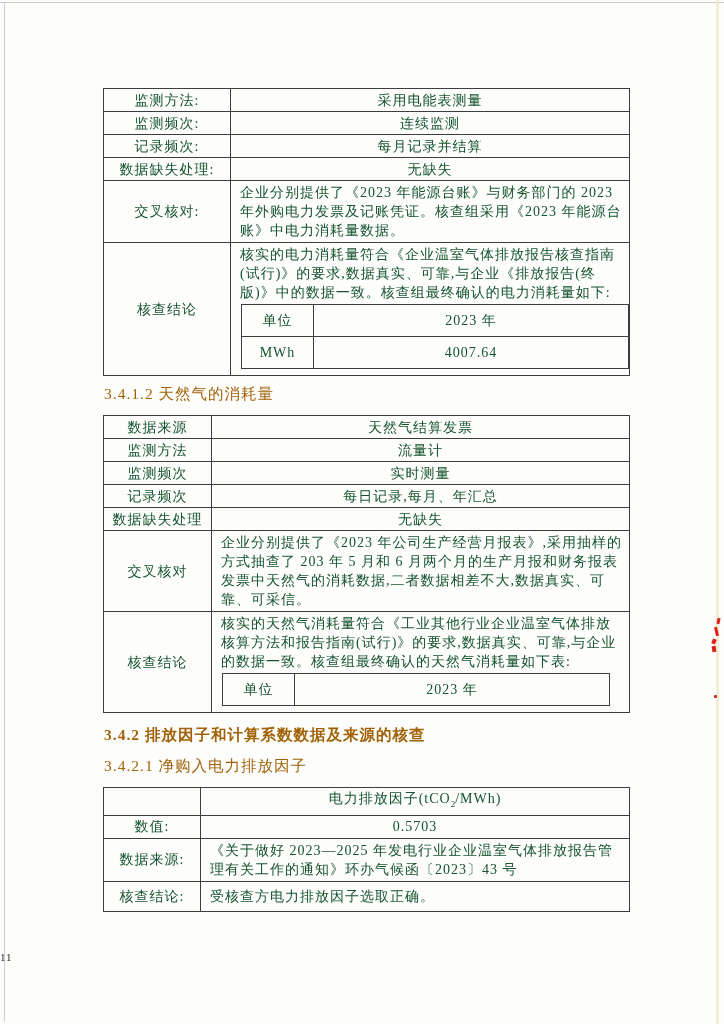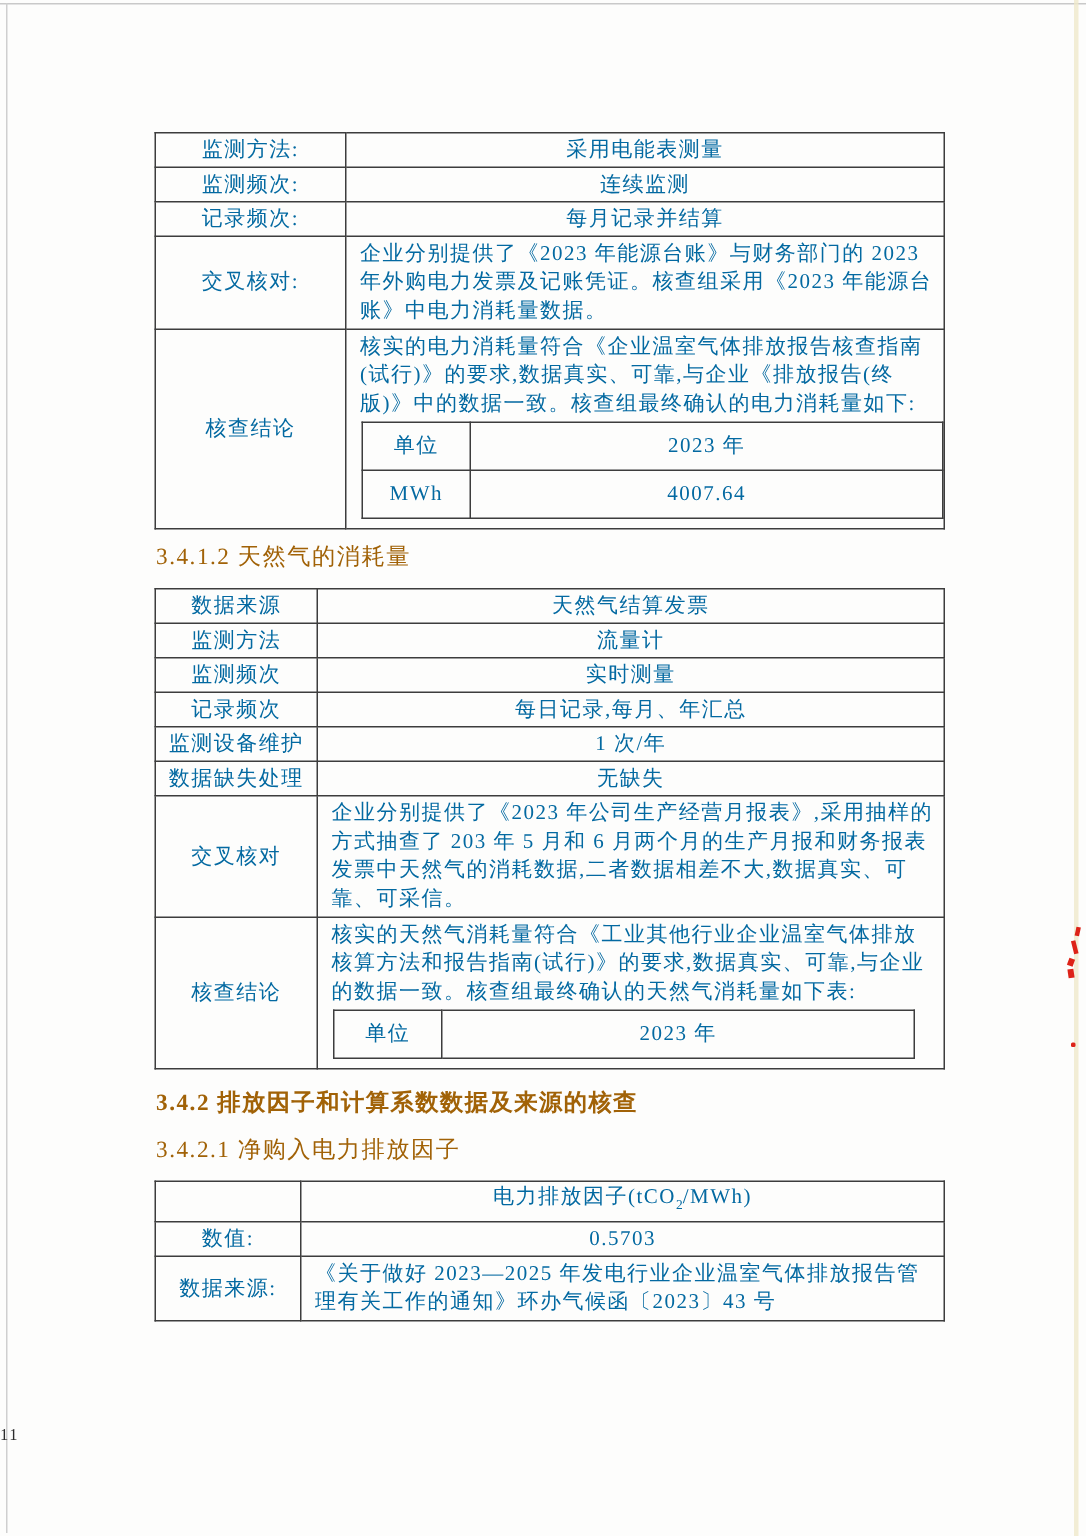--- a/index.html
+++ b/index.html
@@ -18,21 +18,21 @@
   .rm2 { left:715px; top:627px; width:3px; height:9px;  transform:rotate(-14deg); }
   .rm3 { left:712px; top:639px; width:4px; height:5px;  transform:rotate(20deg); }
   .rm4 { left:712px; top:646px; width:4px; height:6px;  transform:rotate(-8deg); }
   .rm5 { left:714px; top:695px; width:3px; height:3px;  border-radius:1px; }
 
   .content { position:absolute; left:103px; top:88px; width:527px; }
 
   table.tbl { border-collapse:collapse; table-layout:fixed; width:527px; }
   .tbl td {
     border:1px solid #3d3d3d; font-size:14px; line-height:19px;
-    color:#0369a1; padding:1px 4px; vertical-align:middle; letter-spacing:1px;
+    color:#14532d; padding:1px 4px; vertical-align:middle; letter-spacing:1px;
   }
   tr.r20 td { height:20px; }
   td.lbl { text-align:center; }
   td.cen { text-align:center; }
   td.txt { text-align:left; padding:2px 6px 2px 9px; }
 
   table.tbl-inner { border-collapse:collapse; table-layout:fixed; width:388px; margin:2px 0 4px 1px; }
   .tbl-inner td { height:29px; }
   sup,sub { font-size:9px; letter-spacing:0; }
 
@@ -69,20 +69,24 @@
         <td class="lbl">监测方法:</td>
         <td class="cen">采用电能表测量</td>
       </tr>
       <tr class="r20">
         <td class="lbl">监测频次:</td>
         <td class="cen">连续监测</td>
       </tr>
       <tr class="r20">
         <td class="lbl">记录频次:</td>
         <td class="cen">每月记录并结算</td>
+      </tr>
+      <tr class="r20">
+        <td class="lbl">数据缺失处理:</td>
+        <td class="cen">无缺失</td>
       </tr>
       <tr>
         <td class="lbl">交叉核对:</td>
         <td class="txt">企业分别提供了《2023 年能源台账》与财务部门的 2023 年外购电力发票及记账凭证。核查组采用《2023 年能源台账》中电力消耗量数据。</td>
       </tr>
       <tr>
         <td class="lbl">核查结论</td>
         <td class="txt">
           <div>核实的电力消耗量符合《企业温室气体排放报告核查指南(试行)》的要求,数据真实、可靠,与企业《排放报告(终版)》中的数据一致。核查组最终确认的电力消耗量如下:</div>
           <table class="tbl tbl-inner">
@@ -124,24 +128,20 @@
       </tr>
       <tr class="r20">
         <td class="lbl">监测频次</td>
         <td class="cen">实时测量</td>
       </tr>
       <tr class="r20">
         <td class="lbl">记录频次</td>
         <td class="cen">每日记录,每月、年汇总</td>
       </tr>
       <tr class="r20">
-        <td class="lbl">监测设备维护</td>
-        <td class="cen">1 次/年</td>
-      </tr>
-      <tr class="r20">
         <td class="lbl">数据缺失处理</td>
         <td class="cen">无缺失</td>
       </tr>
       <tr>
         <td class="lbl">交叉核对</td>
         <td class="txt">企业分别提供了《2023 年公司生产经营月报表》,采用抽样的方式抽查了 203 年 5 月和 6 月两个月的生产月报和财务报表发票中天然气的消耗数据,二者数据相差不大,数据真实、可靠、可采信。</td>
       </tr>
       <tr>
         <td class="lbl">核查结论</td>
         <td class="txt">
@@ -177,20 +177,24 @@
         <td class="cen hdr"><span>电力排放因子(tCO</span><sub>2</sub><span>/MWh)</span></td>
       </tr>
       <tr>
         <td class="lbl num">数值:</td>
         <td class="cen num">0.5703</td>
       </tr>
       <tr>
         <td class="lbl">数据来源:</td>
         <td class="txt">《关于做好 2023—2025 年发电行业企业温室气体排放报告管理有关工作的通知》环办气候函〔2023〕43 号</td>
       </tr>
+      <tr>
+        <td class="lbl ccl">核查结论:</td>
+        <td class="txt ccl">受核查方电力排放因子选取正确。</td>
+      </tr>
     </tbody>
       </table>
 
   </div>
 
   <div class="red-mark rm1"></div>
   <div class="red-mark rm2"></div>
   <div class="red-mark rm3"></div>
   <div class="red-mark rm4"></div>
   <div class="red-mark rm5"></div>

